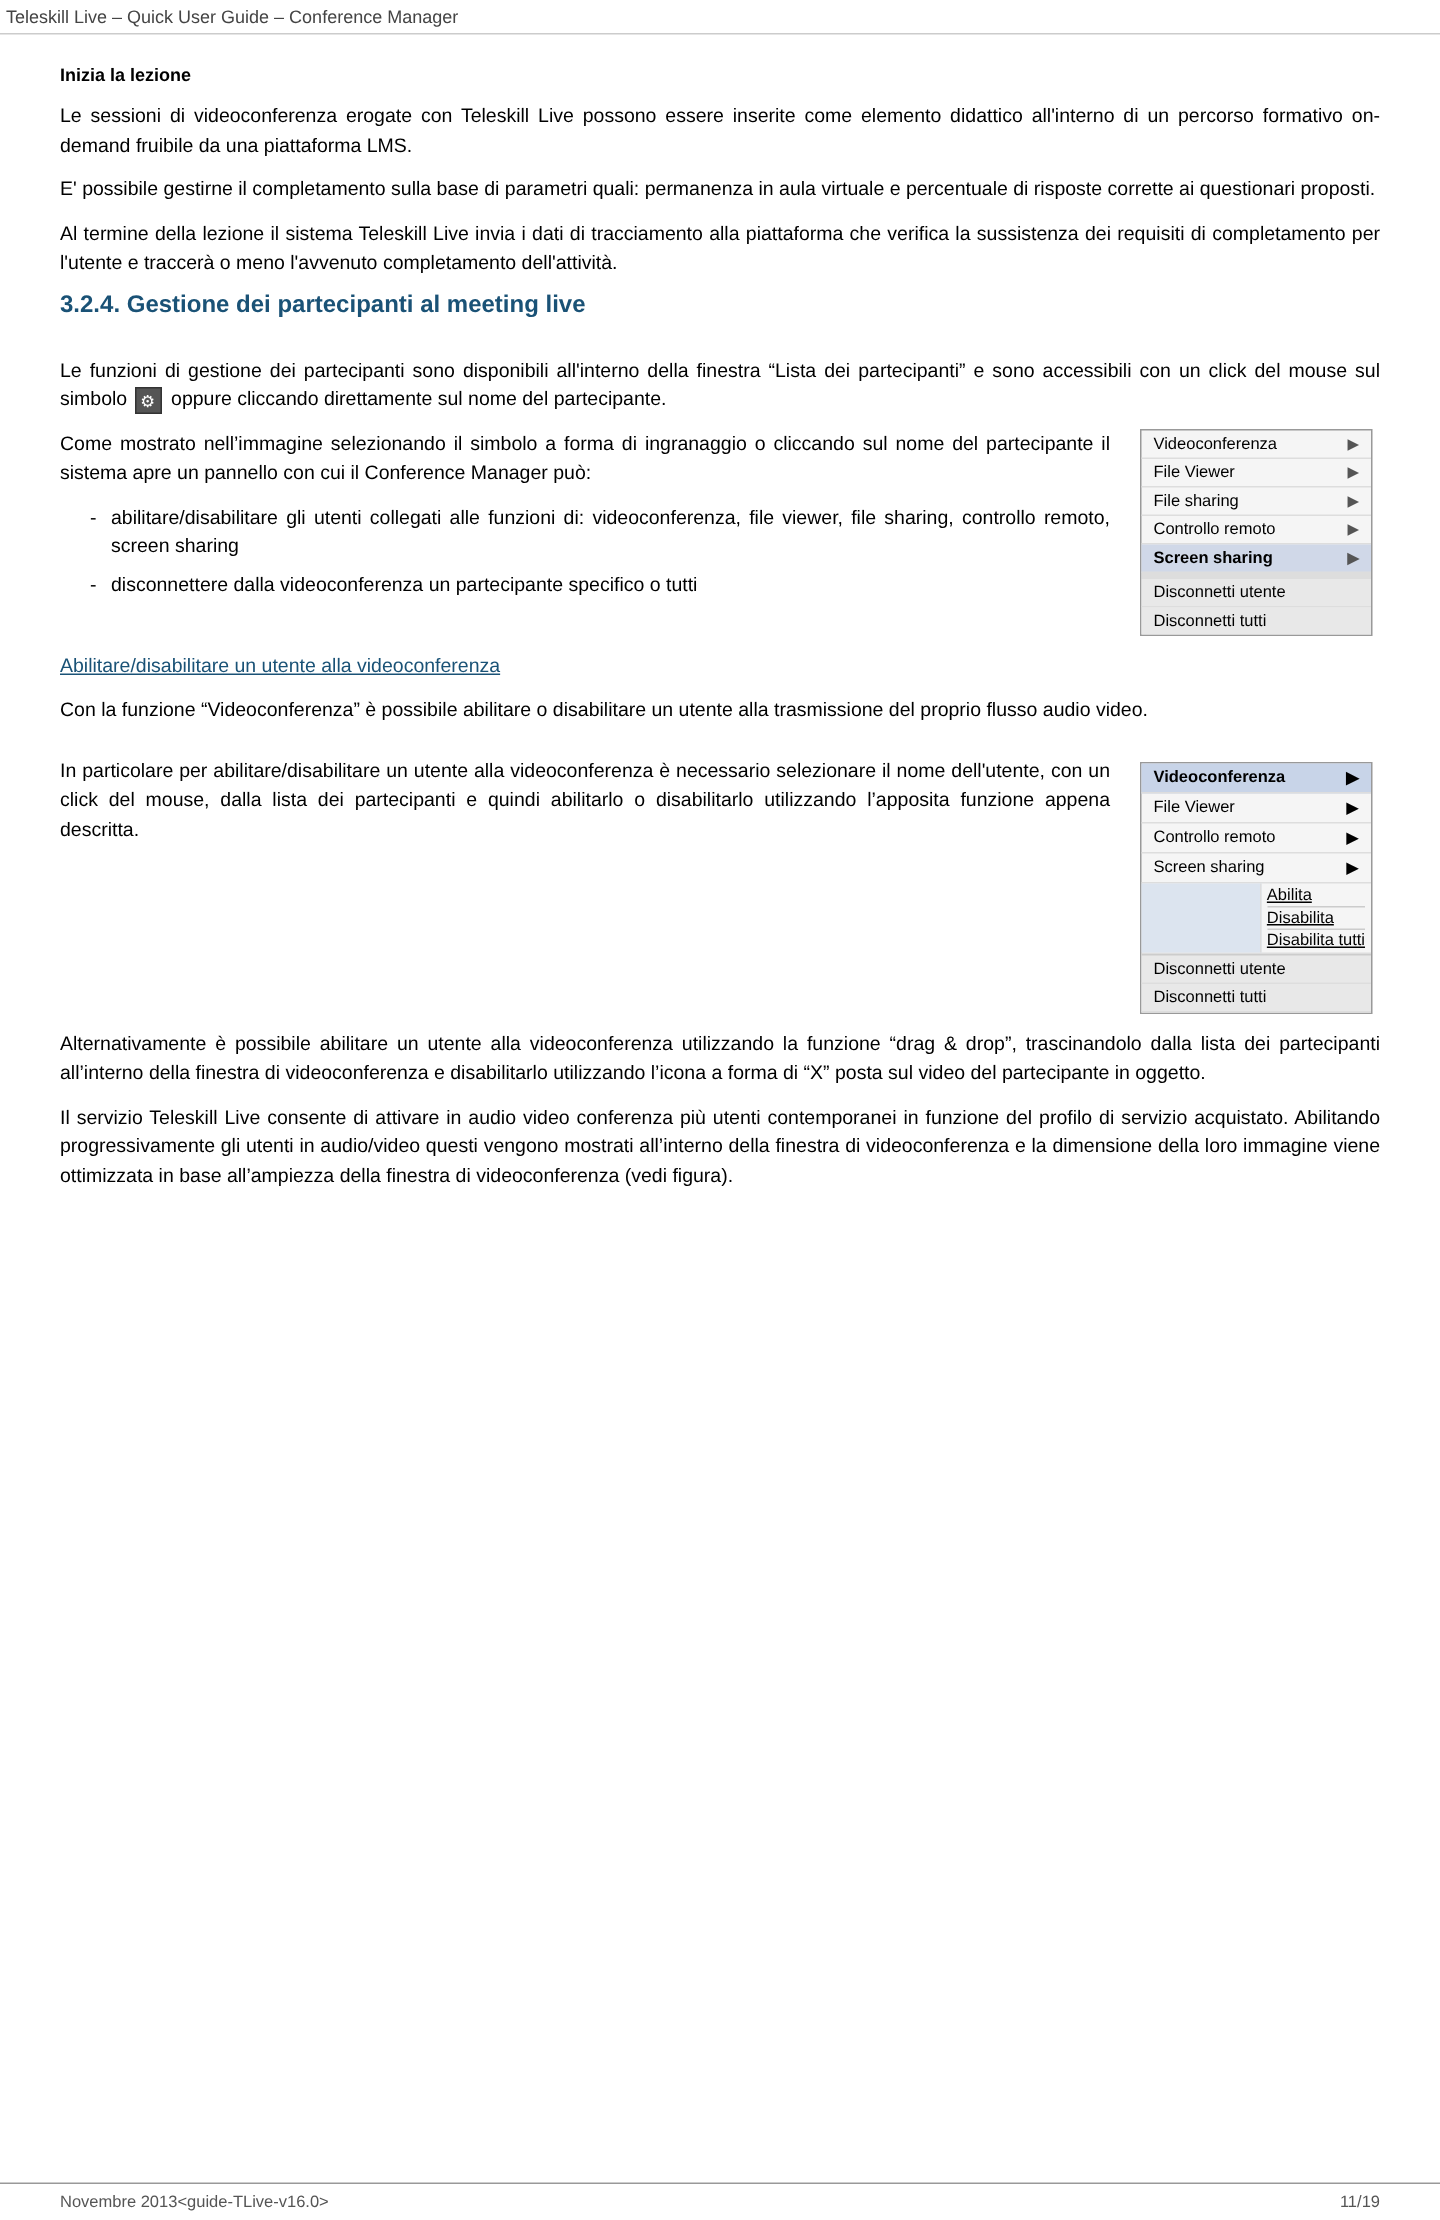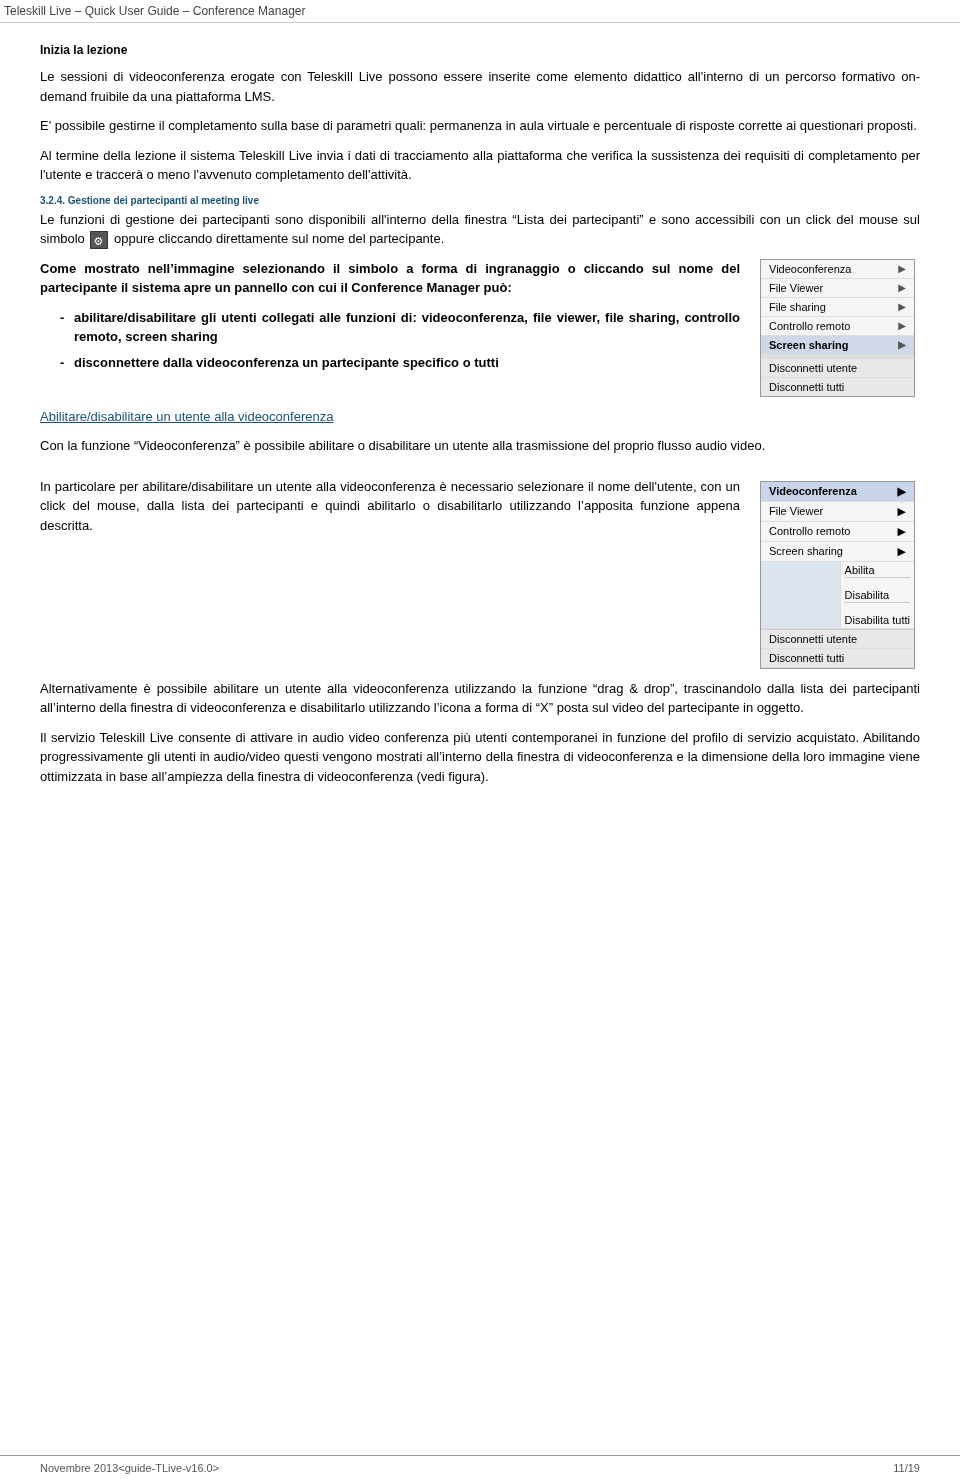--- a/index.html
+++ b/index.html
@@ -21,24 +21,24 @@
     .content {
       padding: 20px 40px 60px 40px;
     }
     h1.section-title {
       font-size: 12px;
       font-weight: bold;
       margin-bottom: 10px;
       color: #000;
     }
     h2.subsection-title {
-      font-size: 10px;
+      font-size: 16px;
       font-weight: bold;
       color: #1a5276;
-      margin-bottom: 4px;
+      margin-bottom: 24px;
     }
     p {
       text-align: justify;
       line-height: 1.5;
       margin-bottom: 10px;
     }
     .inline-icon {
       display: inline-block;
       width: 18px;
       height: 18px;
@@ -56,21 +56,20 @@
       top: 1px;
       left: 2px;
     }
     .two-col {
       display: flex;
       gap: 20px;
       margin-bottom: 10px;
     }
     .two-col .text-col {
       flex: 1;
-      font-weight: bold;
     }
     .two-col .img-col {
       width: 160px;
       flex-shrink: 0;
     }
     .context-menu {
       border: 1px solid #999;
       background: #f5f5f5;
       font-size: 11px;
       width: 155px;
@@ -266,21 +265,21 @@
         <div class="menu-item">
           <span>Controllo remoto</span>
           <span class="arrow">▶</span>
         </div>
         <div class="menu-item">
           <span>Screen sharing</span>
           <span class="arrow">▶</span>
         </div>
         <div style="display:flex; border-bottom:1px solid #ddd; padding: 0;">
           <div style="flex:1; border-right:1px solid #ddd; font-size:11px; background:#dce4ef; padding:3px 6px;"></div>
-          <div style="font-size:11px; padding:2px 4px; display:flex; flex-direction:column; gap:11px;">
+          <div style="font-size:11px; padding:2px 4px; display:flex; flex-direction:column; gap:1px;text-decoration:underline;">
             <div style="border-bottom:1px solid #ccc; padding-bottom:1px;">Abilita</div>
             <div style="border-bottom:1px solid #ccc; padding-bottom:1px;">Disabilita</div>
             <div>Disabilita tutti</div>
           </div>
         </div>
         <div class="menu-item" style="background:#e8e8e8; border-top:1px solid #ccc;">
           <span>Disconnetti utente</span>
         </div>
         <div class="menu-item" style="background:#e8e8e8;">
           <span>Disconnetti tutti</span>

